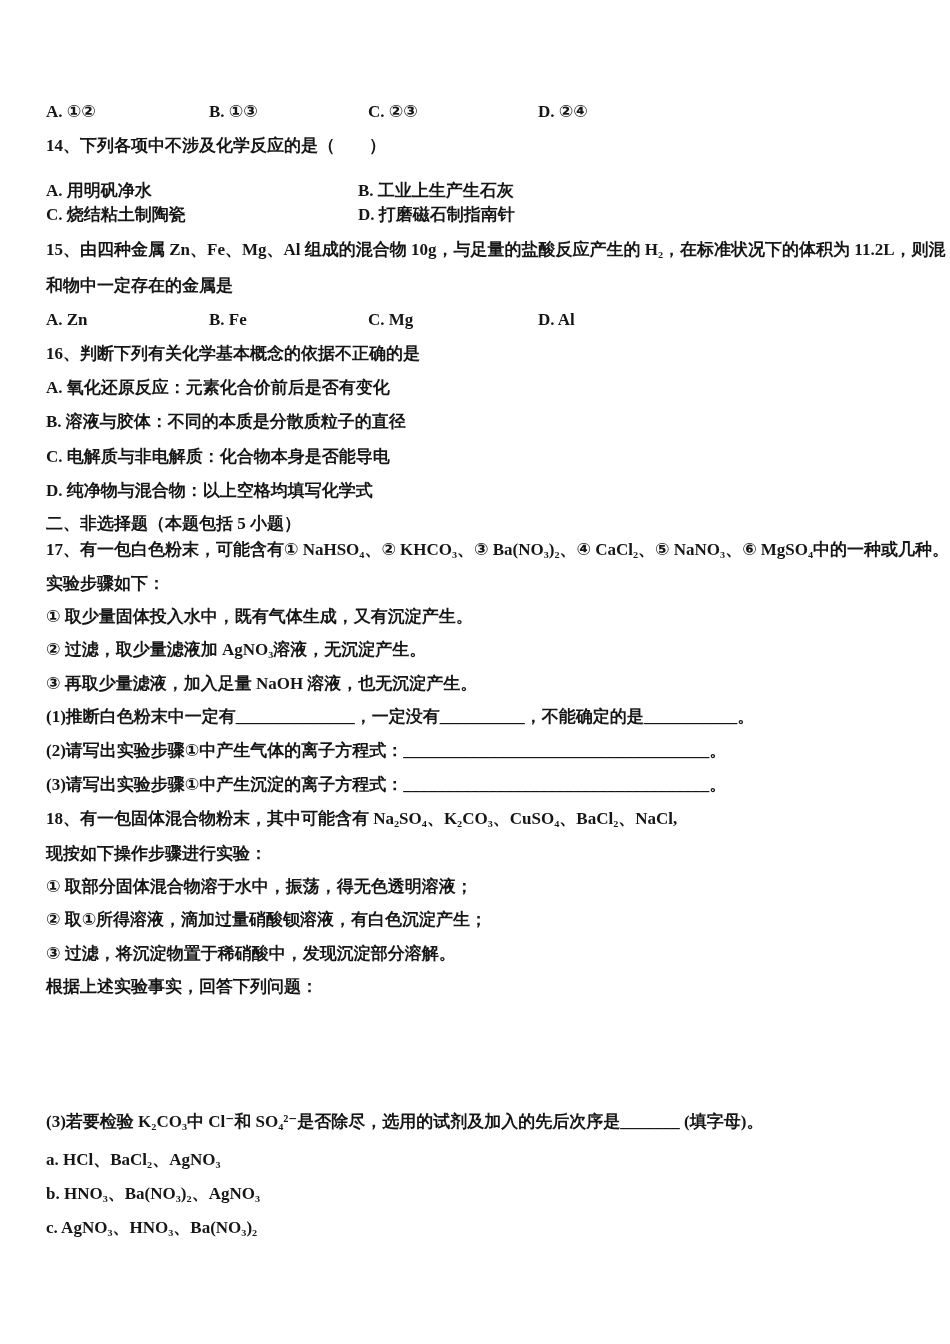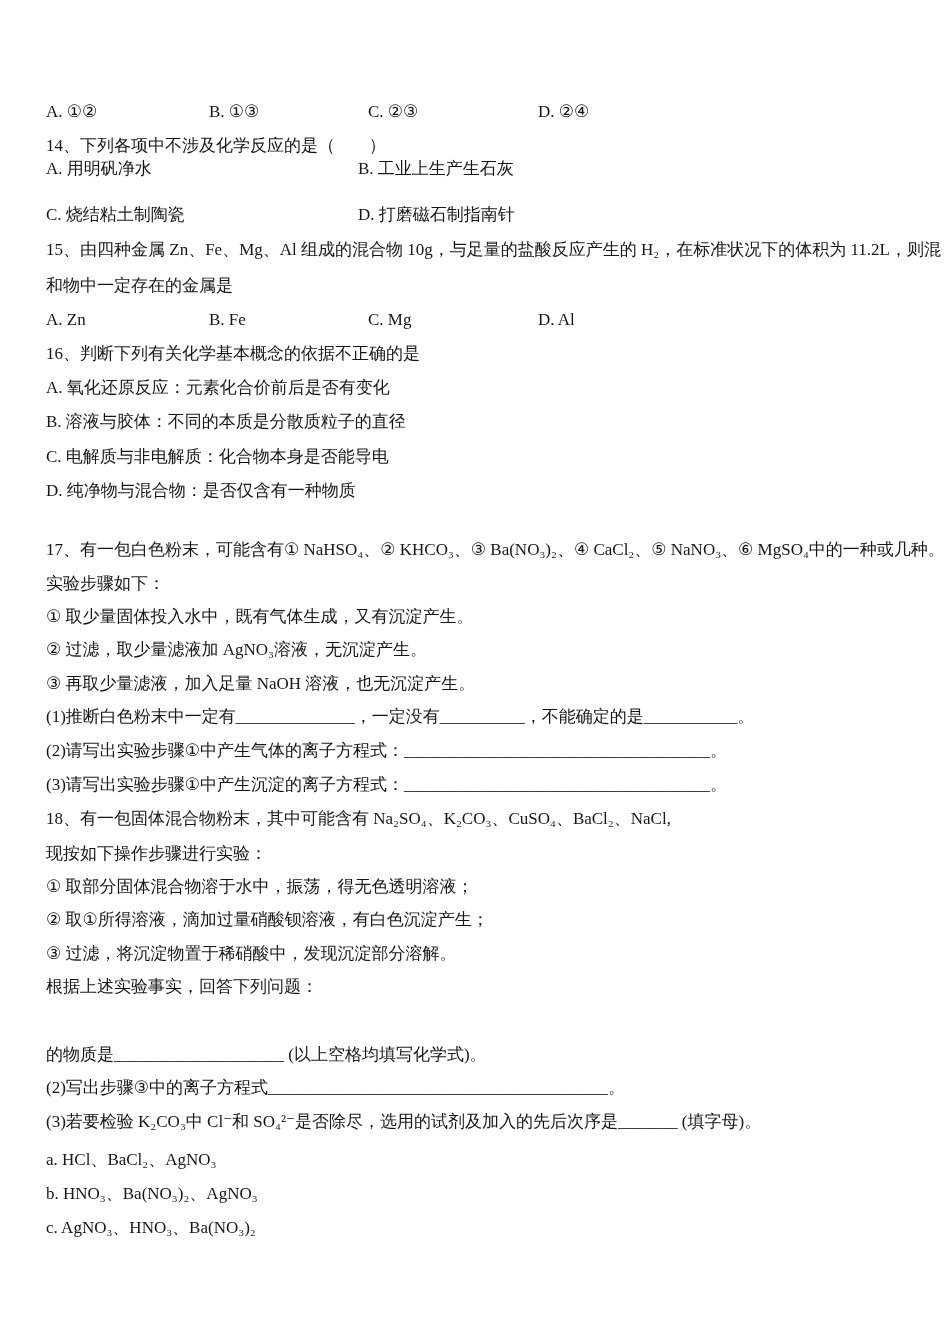--- a/index.html
+++ b/index.html
@@ -3,21 +3,21 @@
 <meta charset="utf-8">
 <style>
   html,body{margin:0;padding:0;background:#ffffff;}
   .page{
     position:relative;
     width:950px;
     height:1344px;
     background:#ffffff;
     overflow:hidden;
     font-family:"Liberation Serif","DejaVu Serif","DejaVu Sans",serif;
-    font-weight:normal;
+    font-weight:bold;
     color:#161616;
     font-size:17px;
     line-height:22px;
   }
   .line{
     position:absolute;
     left:46px;
     white-space:pre;
   }
   .cols{width:870px;height:22px;}
@@ -30,21 +30,21 @@
 
   <div class="line cols" style="top:101px">
     <span class="col" style="left:0">A. ①②</span>
     <span class="col" style="left:163px">B. ①③</span>
     <span class="col" style="left:322px">C. ②③</span>
     <span class="col" style="left:492px">D. ②④</span>
   </div>
 
   <div class="line" style="top:135px">14、下列各项中不涉及化学反应的是（　　）</div>
 
-  <div class="line cols" style="top:158px">
+  <div class="line cols" style="top:180px">
     <span class="col" style="left:0">A. 用明矾净水</span>
     <span class="col" style="left:312px">B. 工业上生产生石灰</span>
   </div>
 
   <div class="line cols" style="top:204px">
     <span class="col" style="left:0">C. 烧结粘土制陶瓷</span>
     <span class="col" style="left:312px">D. 打磨磁石制指南针</span>
   </div>
 
   <div class="line" style="top:239px">15、由四种金属 Zn、Fe、Mg、Al 组成的混合物 10g，与足量的盐酸反应产生的 H₂，在标准状况下的体积为 11.2L，则混</div>
@@ -54,38 +54,37 @@
     <span class="col" style="left:0">A. Zn</span>
     <span class="col" style="left:163px">B. Fe</span>
     <span class="col" style="left:322px">C. Mg</span>
     <span class="col" style="left:492px">D. Al</span>
   </div>
 
   <div class="line" style="top:343px">16、判断下列有关化学基本概念的依据不正确的是</div>
   <div class="line" style="top:411px">B. 溶液与胶体：不同的本质是分散质粒子的直径</div>
   <div class="line" style="top:377px">A. 氧化还原反应：元素化合价前后是否有变化</div>
   <div class="line" style="top:446px">C. 电解质与非电解质：化合物本身是否能导电</div>
-  <div class="line" style="top:480px">D. 纯净物与混合物：是否仅含有一种物质</div>
+  <div class="line" style="top:480px">D. 纯净物与混合物：以上空格均填写化学式</div>
 
+  <div class="line" style="top:513px">二、非选择题（本题包括 5 小题）</div>
 
   <div class="line" style="top:539px">17、有一包白色粉末，可能含有① NaHSO₄、② KHCO₃、③ Ba(NO₃)₂、④ CaCl₂、⑤ NaNO₃、⑥ MgSO₄中的一种或几种。</div>
   <div class="line" style="top:573px">实验步骤如下：</div>
   <div class="line" style="top:639px">② 过滤，取少量滤液加 AgNO₃溶液，无沉淀产生。</div>
   <div class="line" style="top:606px">① 取少量固体投入水中，既有气体生成，又有沉淀产生。</div>
   <div class="line" style="top:673px">③ 再取少量滤液，加入足量 NaOH 溶液，也无沉淀产生。</div>
   <div class="line" style="top:706px">(1)推断白色粉末中一定有______________，一定没有__________，不能确定的是___________。</div>
   <div class="line" style="top:740px">(2)请写出实验步骤①中产生气体的离子方程式：____________________________________。</div>
   <div class="line" style="top:774px">(3)请写出实验步骤①中产生沉淀的离子方程式：____________________________________。</div>
 
   <div class="line" style="top:808px">18、有一包固体混合物粉末，其中可能含有 Na₂SO₄、K₂CO₃、CuSO₄、BaCl₂、NaCl,</div>
   <div class="line" style="top:843px">现按如下操作步骤进行实验：</div>
   <div class="line" style="top:876px">① 取部分固体混合物溶于水中，振荡，得无色透明溶液；</div>
   <div class="line" style="top:909px">② 取①所得溶液，滴加过量硝酸钡溶液，有白色沉淀产生；</div>
   <div class="line" style="top:943px">③ 过滤，将沉淀物置于稀硝酸中，发现沉淀部分溶解。</div>
   <div class="line" style="top:976px">根据上述实验事实，回答下列问题：</div>
-  <div class="line" style="top:1044px">的物质是____________________ (以上空格均填写化学式)。</div>
-  <div class="line" style="top:1077px">(2)写出步骤③中的离子方程式________________________________________。</div>
   <div class="line" style="top:1111px">(3)若要检验 K₂CO₃中 Cl⁻和 SO₄²⁻是否除尽，选用的试剂及加入的先后次序是_______ (填字母)。</div>
   <div class="line" style="top:1149px">a. HCl、BaCl₂、AgNO₃</div>
   <div class="line" style="top:1183px">b. HNO₃、Ba(NO₃)₂、AgNO₃</div>
   <div class="line" style="top:1217px">c. AgNO₃、HNO₃、Ba(NO₃)₂</div>
 
 </div>
 
 </body></html>

